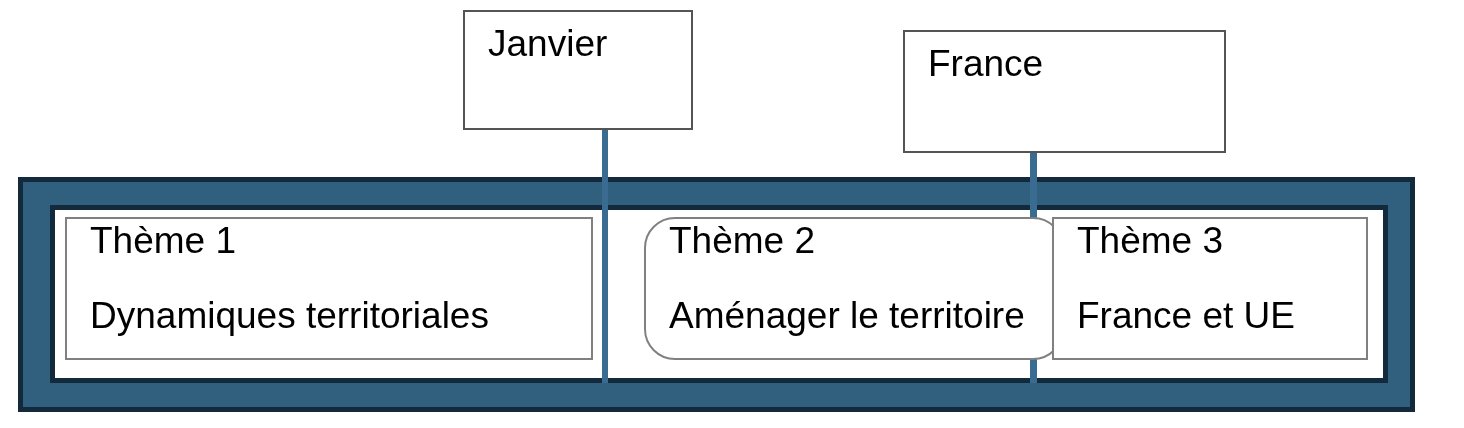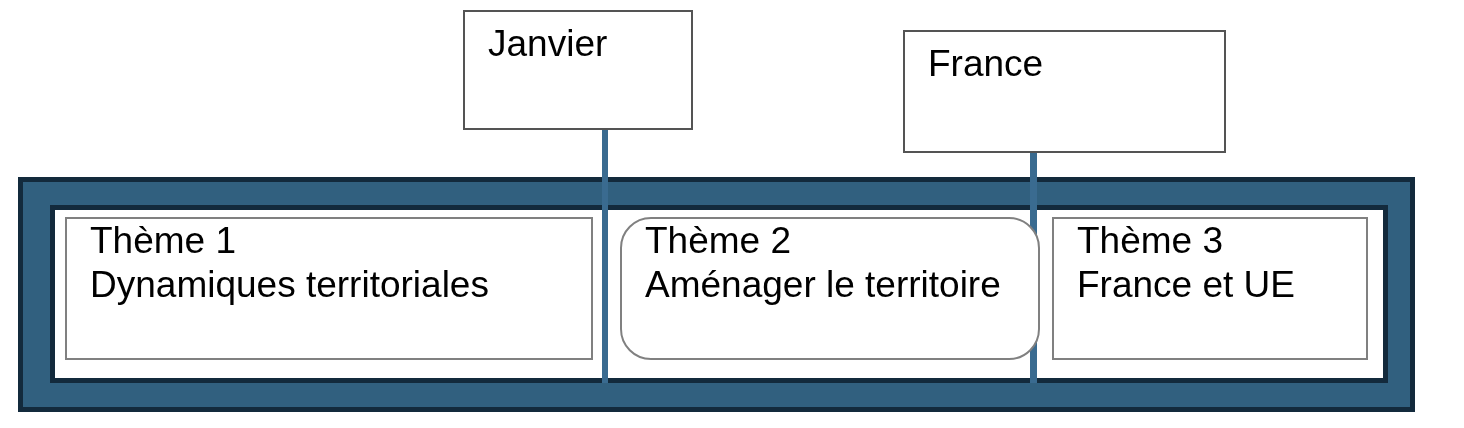--- a/index.html
+++ b/index.html
@@ -64,23 +64,23 @@
     background: #ffffff;
     border: 2px solid var(--theme-box-border, #808080);
     z-index: 4;
     padding: 0 10px 0 23px;
     font-size: 37px;
     line-height: 44px;
     white-space: nowrap;
     overflow: hidden;
   }
   .theme-box.t1 { left: 65px;   width: 528px; }
-  .theme-box.t2 { left: 620px;  width: 420px; border-radius: 31px; }
+  .theme-box.t2 { left: 644px;  width: 420px; border-radius: 31px; }
   .theme-box.t3 { left: 1052px; width: 316px; }
-  .theme-subtitle { }
+  .theme-subtitle { margin-top: 31px; }
 </style>
 </head>
 <body>
 
 <div class="canvas">
 
   <div class="month-box janvier">
     <span>Janvier</span>
   </div>
 

